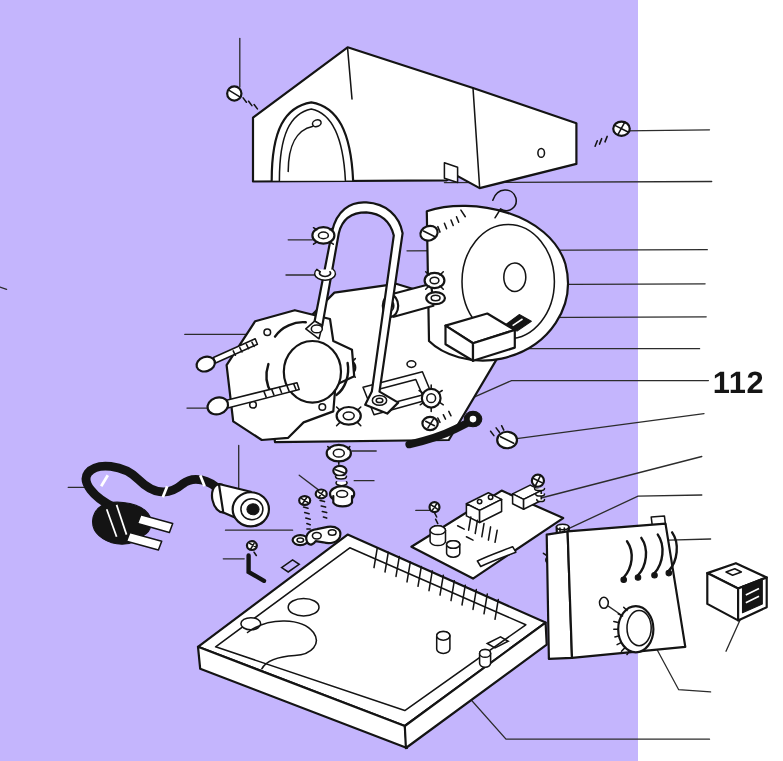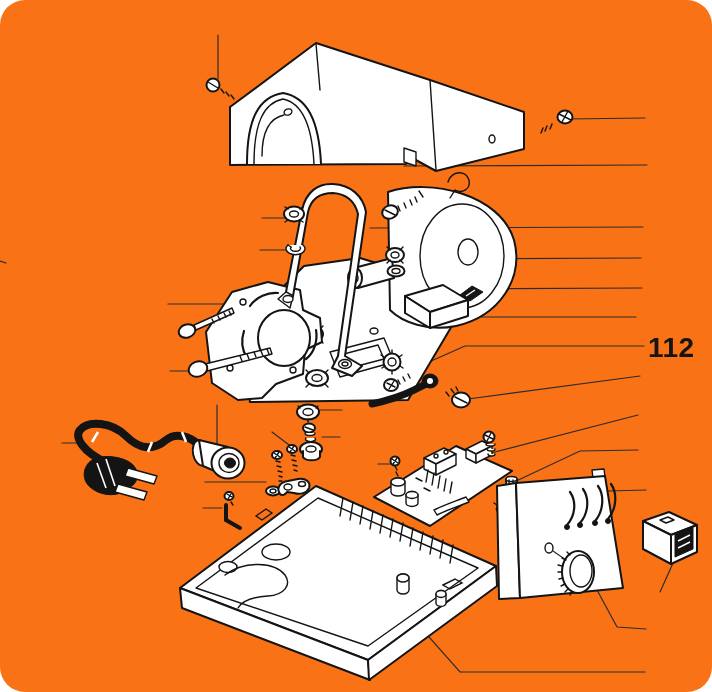--- a/index.html
+++ b/index.html
@@ -1,16 +1,16 @@
 <!DOCTYPE html>
 <html><head>
 <meta charset="utf-8">
 <style>
   html,body{margin:0;padding:0;background:#ffffff;width:712px;height:692px;overflow:hidden;}
-  .stage{position:relative;width:712px;height:692px;background:#f97316;border-radius:25px;}
+  .stage{position:relative;width:580px;height:692px;background:#c4b5fd;}
   svg{display:block;}
   .callout{font-family:"Liberation Sans",sans-serif;font-weight:700;font-size:28px;fill:#151515;letter-spacing:0.5px;}
   
   .o{fill:#ffffff;stroke:#141414;stroke-width:2;stroke-linejoin:round;stroke-linecap:round;}
   .o2{fill:#ffffff;stroke:#141414;stroke-width:1.4;stroke-linejoin:round;stroke-linecap:round;}
   .ln{fill:none;stroke:#141414;stroke-width:1.4;stroke-linecap:round;}
   .ld{fill:none;stroke:#2c2c2c;stroke-width:1.2;stroke-linecap:round;}
   .blk{fill:#141414;stroke:#141414;stroke-width:1;stroke-linejoin:round;}
   .thick{fill:none;stroke:#141414;stroke-width:2.2;stroke-linejoin:round;stroke-linecap:round;}
 </style>

